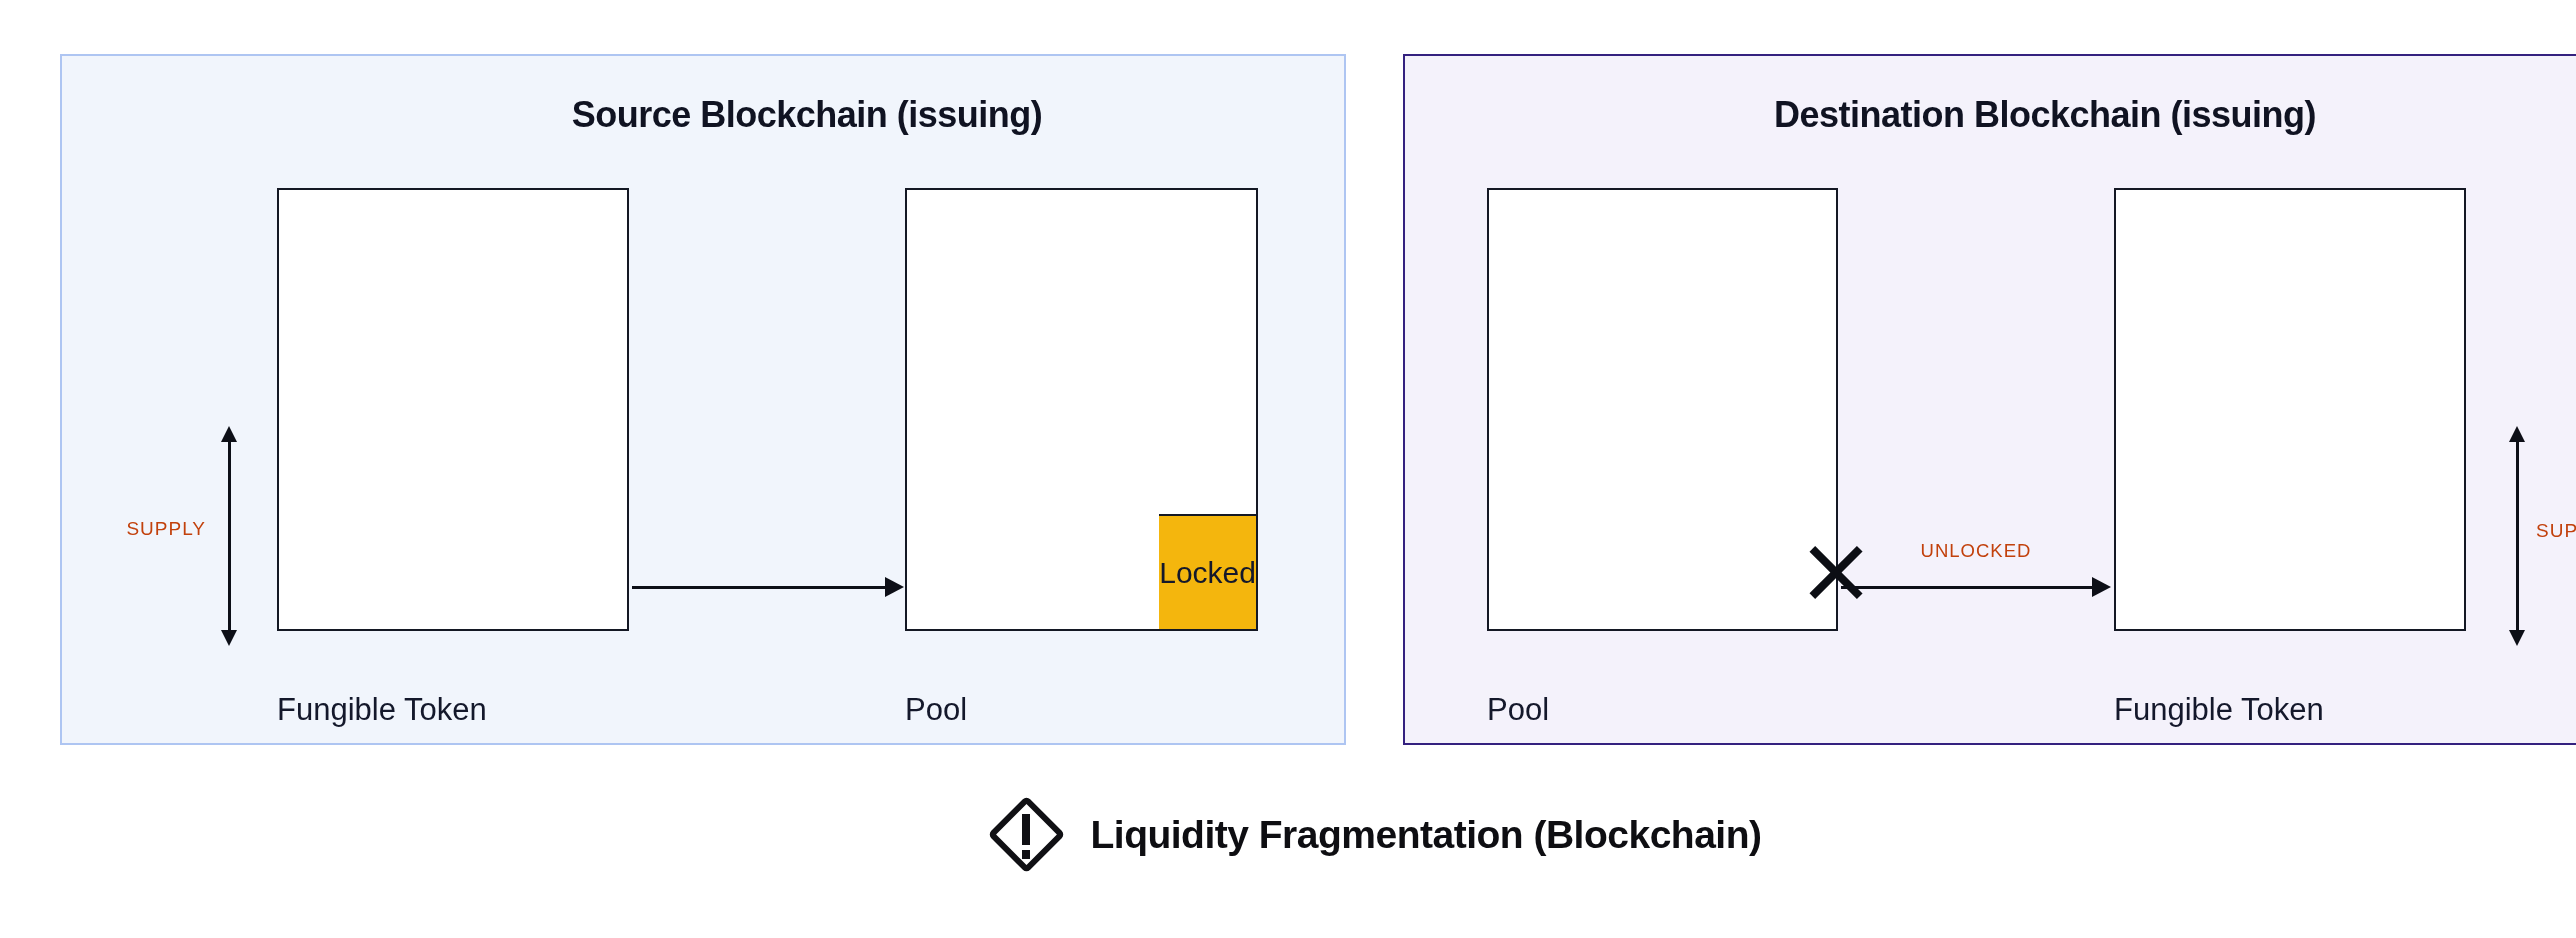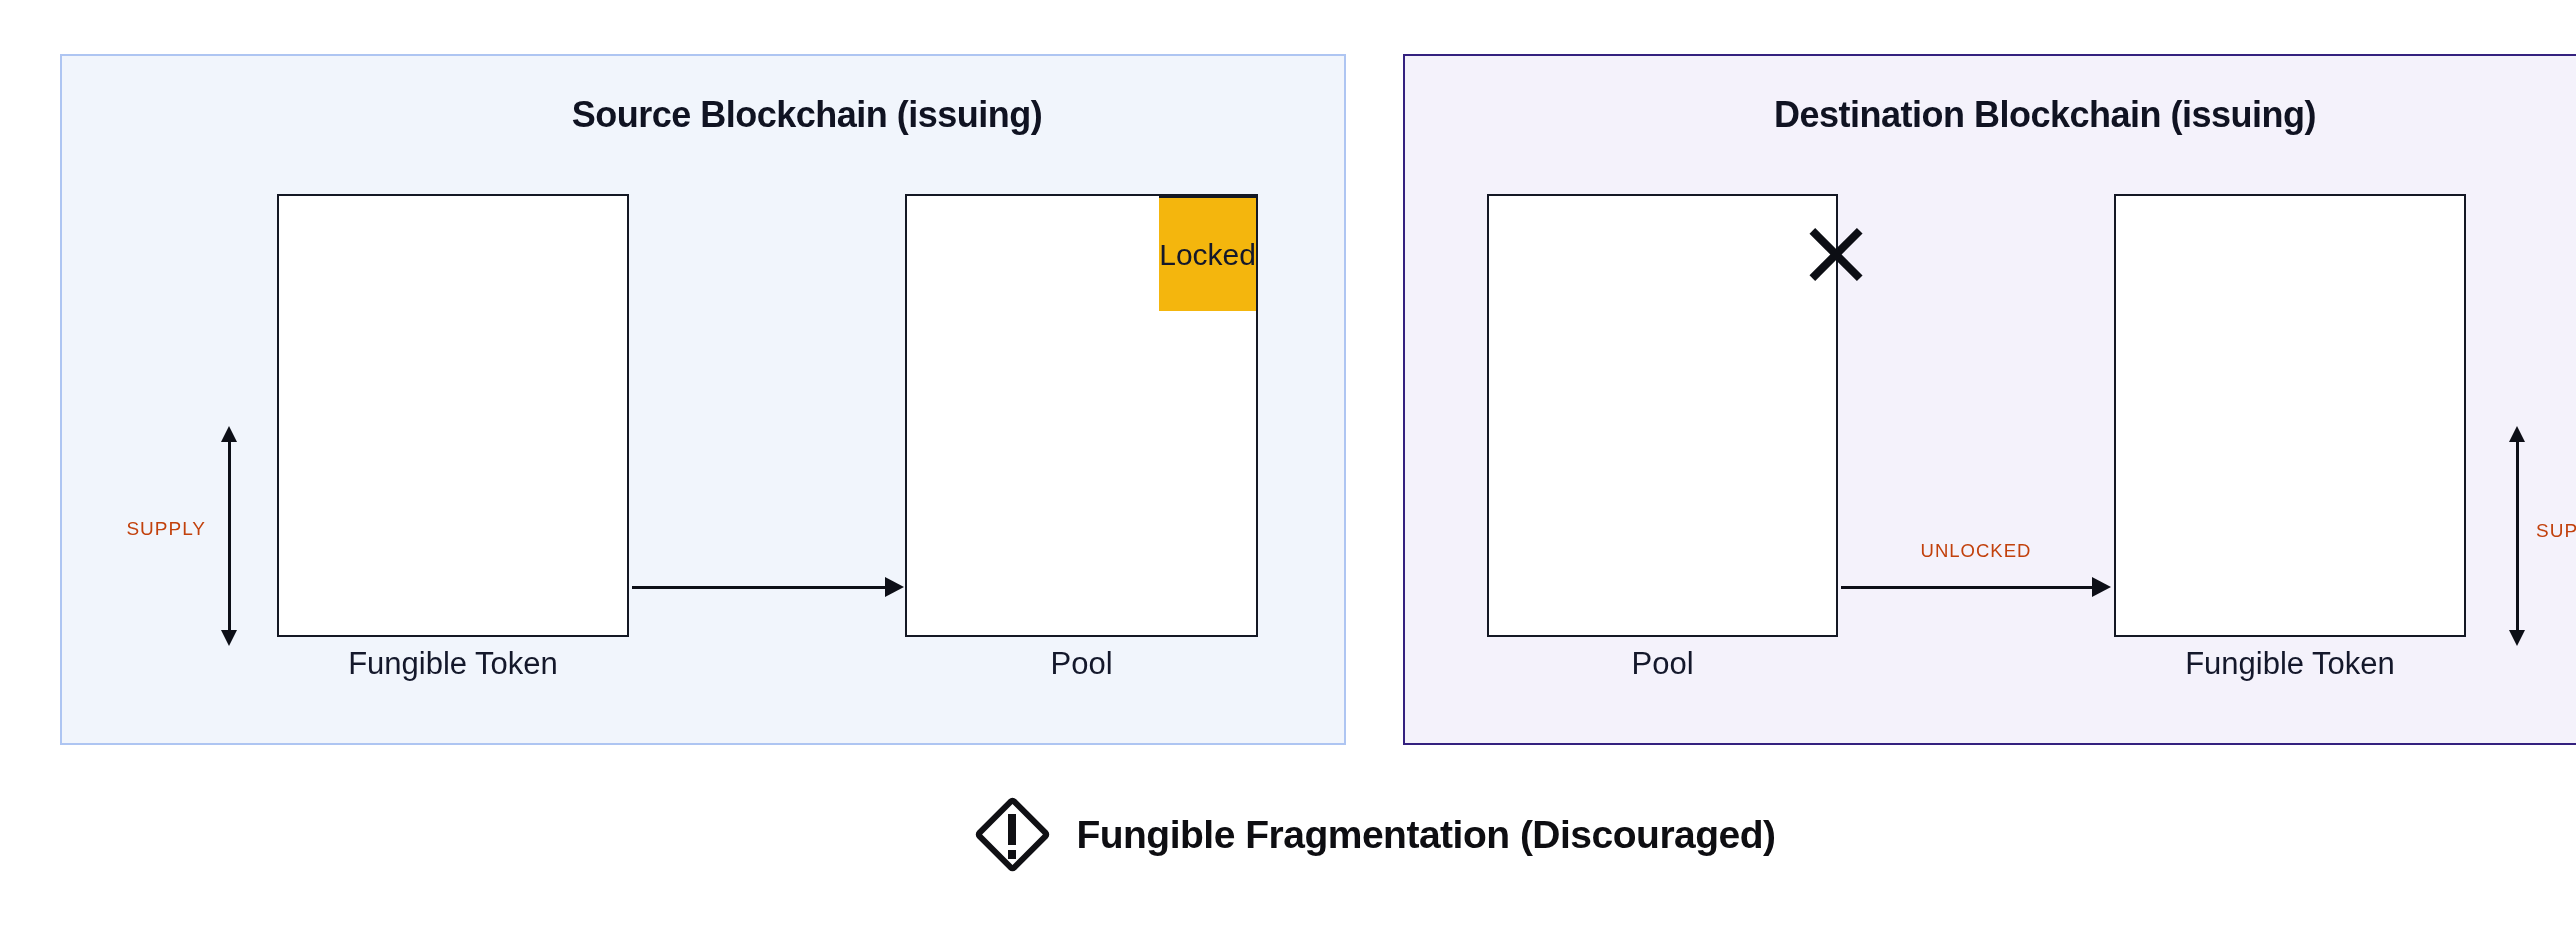--- a/index.html
+++ b/index.html
@@ -8,32 +8,32 @@
 
   .panel{position:absolute;top:54px;height:691px;box-sizing:border-box;}
   .panel.source{left:60px;width:1286px;background:#f1f5fc;border:2.6px solid #aec5f2;}
   .panel.destination{left:1403px;width:1284px;background:#f4f2fb;border:2.6px solid #34217f;}
 
   .panel-title{position:absolute;top:97px;line-height:36px;font-size:36px;font-weight:600;
                text-align:center;color:#101322;letter-spacing:-0.5px;}
   .panel-title.src{left:60px;width:1494px;}
   .panel-title.dst{left:1403px;width:1284px;}
 
-  .tokenbox{position:absolute;top:194px;height:443px;box-sizing:border-box;
-            border:2.6px solid #141824;background:#ffffff;display:flex;flex-direction:row;}
+  .tokenbox{position:absolute;top:188px;height:443px;box-sizing:border-box;
+            border:2.6px solid #141824;background:#ffffff;display:flex;flex-direction:row;align-items:flex-end;}
   .seg{box-sizing:border-box;}
   .seg.empty{flex:1;background:#ffffff;}
   .seg.orange{background:#f4b60d;}
   .seg.bordertop{border-top:2.1px solid #141824;}
   .seg.h215{height:111px;}
   .seg.h212{height:109px;}
   .seg.h224{height:115px;display:flex;align-items:center;justify-content:center;}
 
-  .box-label{position:absolute;top:646px;line-height:36px;font-size:31px;font-weight:500;
-             text-align:center;color:#14182b;}
+  .box-label{position:absolute;top:692px;line-height:36px;font-size:31px;font-weight:500;
+             text-align:left;color:#14182b;}
 
   .locked-label{font-size:30px;font-weight:500;color:#14182b;}
 
   .small-caps-label{position:absolute;font-size:19px;letter-spacing:1px;line-height:20.6px;
                     font-weight:400;color:#c2410c;}
 
   
   .hshaft{position:absolute;height:2.6px;background:#0d0f17;}
   .vshaft{position:absolute;width:2.6px;background:#0d0f17;}
   .tri{position:absolute;width:0;height:0;}
@@ -119,15 +119,15 @@
 <div class="tri up" style="left:2509px;top:426px;"></div>
 <div class="tri down" style="left:2509px;top:630px;"></div>
 <div class="small-caps-label" style="left:2536px;width:155px;top:521px;text-align:left;">SUPPLY</div>
 
 <div class="caption">
   <div class="diamond">
     <div class="shape"></div>
     <div class="exbar"></div>
     <div class="exdot"></div>
   </div>
-  <div class="caption-text">Fungible Fragmentation (Discouraged)</div>
+  <div class="caption-text">Liquidity Fragmentation (Blockchain)</div>
 </div>
 
 
 </body></html>

